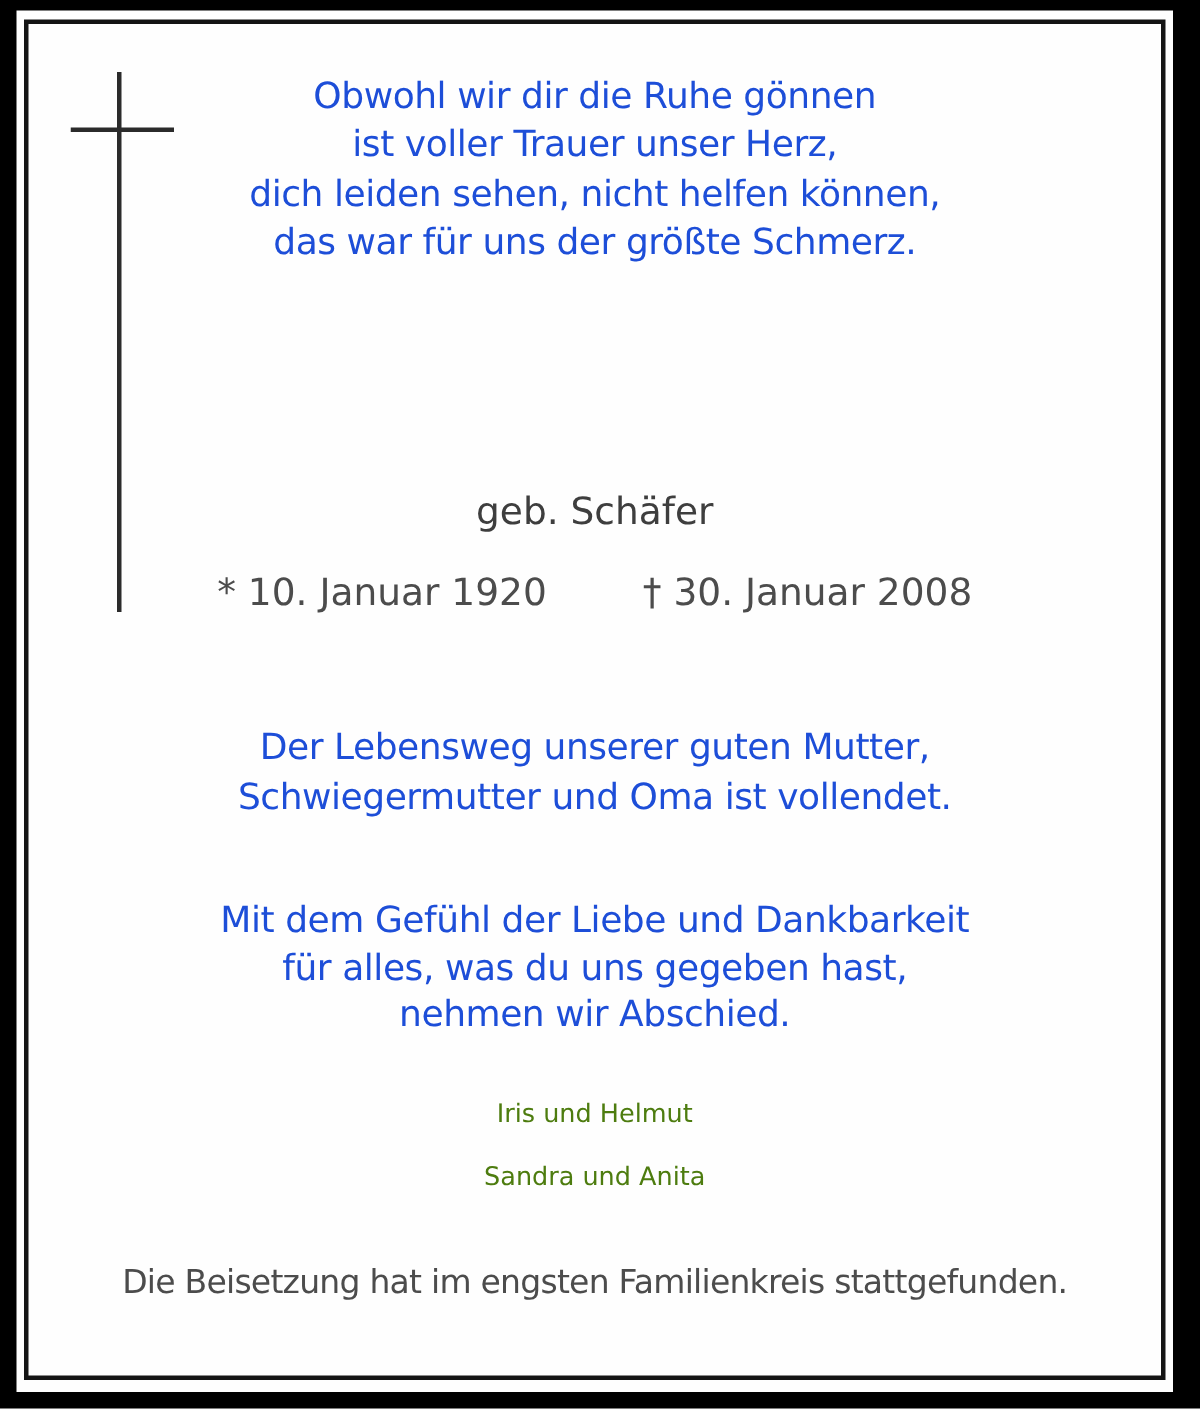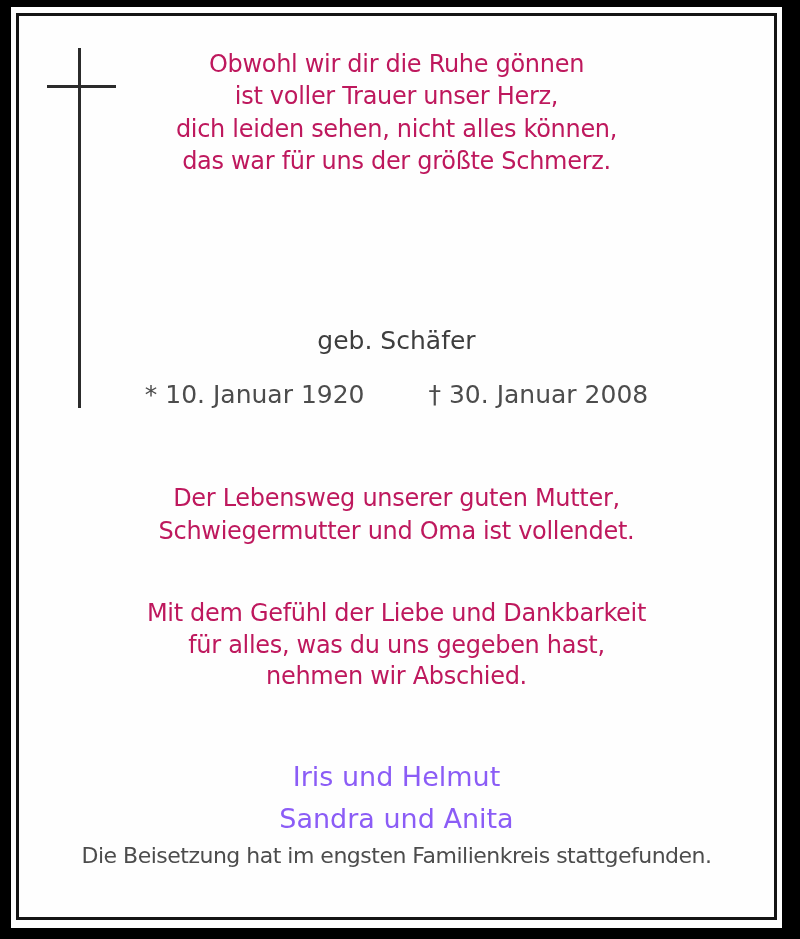--- a/index.html
+++ b/index.html
@@ -23,21 +23,21 @@
   }
   .cross-svg {
     position: absolute;
     left: 36px; top: 41px;
     width: 70px; height: 360px;
   }
   .txt {
     position: absolute;
     left: 0; right: 0;
     text-align: center;
-    color: #be185d;
+    color: #1d4ed8;
   }
   .verse {
     top: 41px;
     font-size: 24px;
     line-height: 32.4px;
     letter-spacing: -0.3px;
   }
   .name {
     top: 234px;
     margin: 0;
@@ -67,24 +67,24 @@
     line-height: 33px;
     letter-spacing: -0.3px;
   }
   .farewell {
     top: 591px;
     font-size: 24px;
     line-height: 31.5px;
     letter-spacing: -0.3px;
   }
   .mourners {
-    top: 749px;
-    font-size: 27px;
+    top: 715px;
+    font-size: 17px;
     line-height: 42px;
-    color: #8b5cf6;
+    color: #4d7c0f;
   }
   .burial {
     top: 836px;
     font-size: 22px;
     line-height: 26px;
     letter-spacing: -0.5px;
     color: #4c4c4c;
   }
 </style>
 </head>
@@ -94,21 +94,21 @@
   <div class="inner-border"></div>
 
   <svg class="cross-svg" viewBox="0 0 70 360" aria-hidden="true">
     <line x1="32.5" y1="0" x2="32.5" y2="360" stroke="#2b2b2b" stroke-width="3"></line>
     <line x1="0" y1="38.5" x2="69" y2="38.5" stroke="#2b2b2b" stroke-width="3"></line>
   </svg>
 
   <div class="txt verse">
     <div>Obwohl wir dir die Ruhe gönnen</div>
     <div>ist voller Trauer unser Herz,</div>
-    <div>dich leiden sehen, nicht alles können,</div>
+    <div>dich leiden sehen, nicht helfen können,</div>
     <div>das war für uns der größte Schmerz.</div>
   </div>
 
 
   <div class="txt maiden">geb. Schäfer</div>
 
   <div class="txt dates">
     <span class="birth">* 10. Januar 1920</span><span class="death">† 30. Januar 2008</span>
   </div>
 

